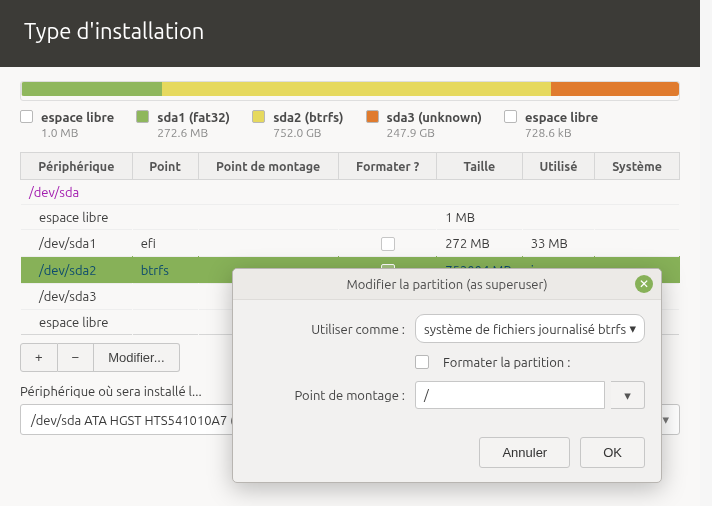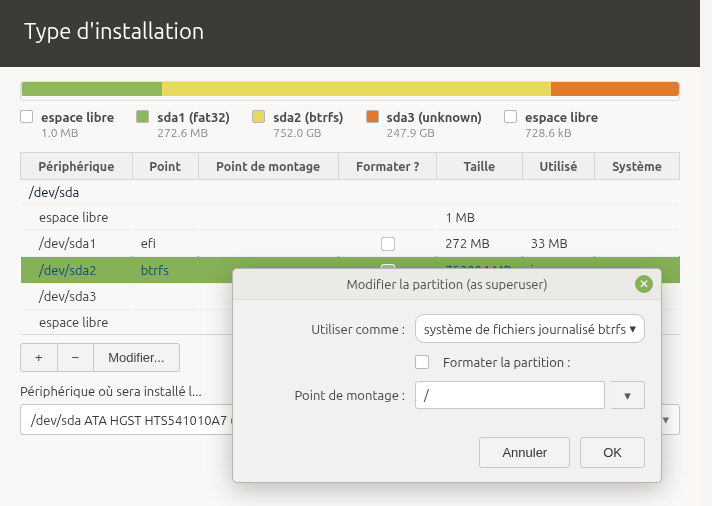--- a/index.html
+++ b/index.html
@@ -13,21 +13,21 @@
   .legend { display:flex; gap:22px; padding:8px 0 12px 0; flex-wrap:wrap; }
   .legend-item { display:flex; gap:8px; align-items:flex-start; }
   .legend-check { width:13px; height:13px; border:1px solid #b8b8b8; border-radius:2px; margin-top:1px; flex:none; }
   .legend-text { display:flex; flex-direction:column; line-height:1.25; }
   .legend-text .name { font-weight:600; color:#4a4a4a; }
   .legend-text .size { font-size:12px; color:#8a8a8a; }
   table.part { width:100%; border-collapse:collapse; border:1px solid #d6d6d6; }
   table.part th { background:#f1f0ef; border:1px solid #d6d6d6; padding:6px 16px; text-align:center; font-weight:600; font-size:12.5px; color:#555;margin-top:45px; }
   table.part td { border-left:1px solid transparent; border-right:1px solid transparent; padding:5px 8px; font-size:13px; vertical-align:middle; }
   table.part tr.row td { border-top:1px solid #eee; }
-  table.part tr.header-row td { font-weight:400; color:#0f172a; border-top:1px solid #d6d6d6; }
+  table.part tr.header-row td { font-weight:400; color:#a21caf; border-top:1px solid #d6d6d6; }
   table.part tr.selected td { background:#87b158; color:#0c4a6e; }
   .chk { display:inline-block; width:14px; height:14px; border:1px solid #c6c6c6; border-radius:2px; background:#fff; vertical-align:middle; }
   table.part tr.selected .chk { border-color:#fff; background:rgba(255,255,255,0.25); }
   .toolbar { display:flex; gap:0; margin-top:8px; }
   .tbtn { border:1px solid #c7c7c7; background:#f4f3f2; padding:6px 14px; font-size:13px; color:#444; cursor:pointer; }
   .tbtn:first-child { border-radius:3px 0 0 3px; }
   .tbtn.mid { border-left:none; }
   .tbtn.last { border-left:none; border-radius:0 3px 3px 0; }
   .boot-label { margin:12px 0 6px 0; font-size:13px; color:#3c3c3c; }
   .select { width:100%; border:1px solid #c7c7c7; border-radius:3px; padding:7px 10px; background:#fff; display:flex; align-items:center; justify-content:space-between; }

